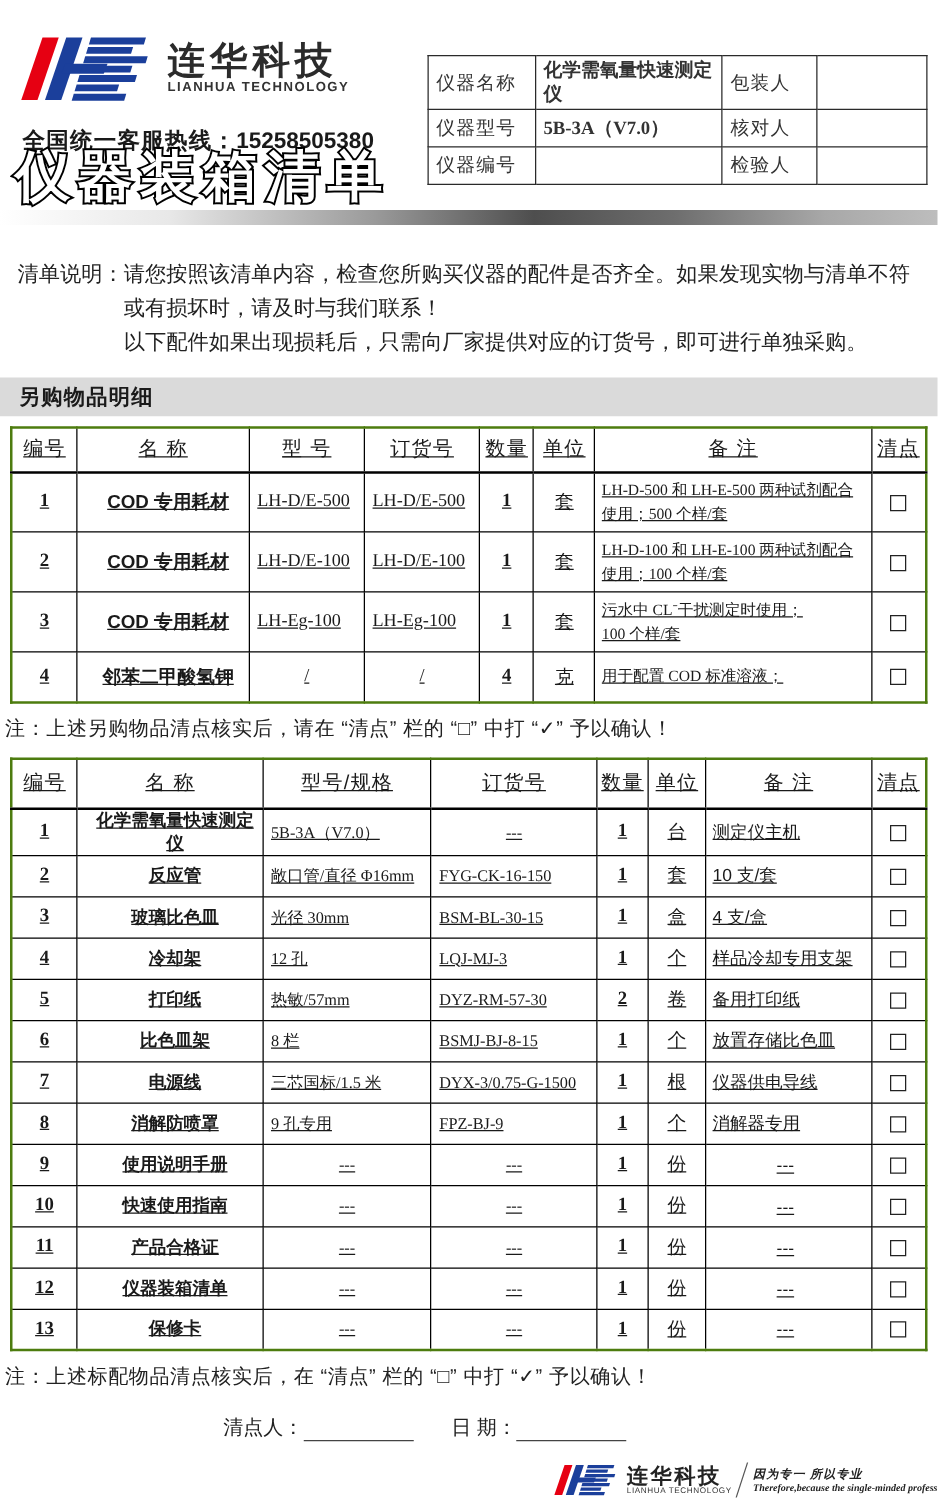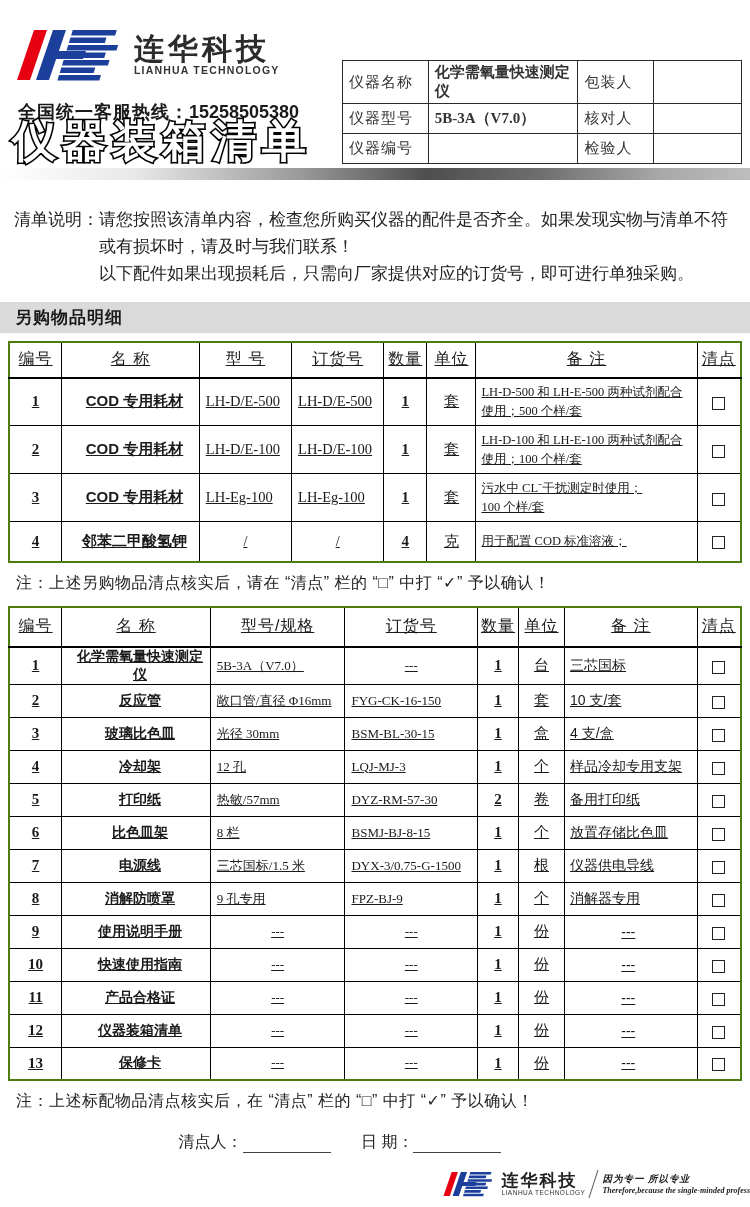--- a/index.html
+++ b/index.html
@@ -10,21 +10,21 @@
   }
   .page { width:750px; height:1207px; position:relative; }
 
   
   .header { position:relative; height:168px; }
   .logo-box { position:absolute; left:16px; top:26px; }
   .hotline { position:absolute; left:18px; top:100px; font-size:18px; font-weight:bold; letter-spacing:1px; }
   .hotline .num { font-family:"Liberation Sans", sans-serif; letter-spacing:0; }
   .doc-title-svg { position:absolute; left:8px; top:112px; }
 
-  .info-table { position:absolute; right:8px; top:60px; width:400px; border-collapse:collapse; }
+  .info-table { position:absolute; right:8px; top:44px; width:400px; border-collapse:collapse; }
   .info-table td { border:1px solid #2a2a2a; height:30px; font-size:15px; padding:2px 6px; color:#333; }
   .info-table td.lbl { width:86px; letter-spacing:1px; }
   .info-table td.val { width:150px; font-weight:bold; font-family:"Liberation Serif", serif; }
   .info-table td.lbl2 { width:76px; letter-spacing:1px; }
   .info-table td.val2 { width:88px; }
 
   .grad-bar { height:12px; width:750px;
     background:linear-gradient(to right,#ffffff 0%,#e8e8e8 18%,#9a9a9a 40%,#4e4e4e 57%,#6e6e6e 72%,#a8a8a8 88%,#bdbdbd 100%); }
 
   
@@ -52,21 +52,21 @@
   #table1 tbody td { height:48px; }
   #table1 tbody tr:last-child td { height:40px; }
   #table1 td.col-remark { font-size:12.5px; line-height:1.5; font-family:"Liberation Serif", serif; }
   #table2 thead th { height:40px; }
   #table2 tbody td { height:33px; }
   #table2 td.col-code { font-size:13px; }
   #table2 td.col-remark { font-size:14px; }
   #table2 td.col-name { font-size:14px; }
   .checkbox { display:inline-block; width:13px; height:13px; border:1.5px solid #222; background:#fff; vertical-align:middle; }
 
-  .table-note { font-size:16px; color:#222; padding:10px 0 4px 16px; letter-spacing:0.5px; }
+  .table-note { font-size:16px; color:#222; padding:10px 0 4px 4px; letter-spacing:0.5px; }
 
   
   .signoff { margin-top:16px; padding-right:70px; text-align:center; font-size:16px; color:#222; }
   .blank { display:inline-block; width:88px; border-bottom:1.5px solid #444; height:16px; vertical-align:bottom; }
   .signoff .gap { display:inline-block; width:26px; }
 
   
   .footer { position:absolute; right:0; bottom:8px; display:flex; align-items:center; }
   .footer .f-text { margin-left:6px; }
   .footer .f-cn { font-size:17px; font-weight:bold; letter-spacing:2px; color:#222; line-height:1; }
@@ -247,21 +247,21 @@
         </tr>
       </thead>
     <tbody>
         <tr>
           <td class="col-num">1</td>
           <td class="col-name">化学需氧量快速测定仪</td>
           <td class="col-code">5B-3A（V7.0）</td>
           <td class="col-code ctr">---</td>
           <td class="col-qty">1</td>
           <td class="col-unit">台</td>
-          <td class="col-remark">三芯国标</td>
+          <td class="col-remark">测定仪主机</td>
           <td><span class="checkbox"></span></td>
         </tr>
         <tr>
           <td class="col-num">2</td>
           <td class="col-name">反应管</td>
           <td class="col-code">敞口管/直径 Φ16mm</td>
           <td class="col-code">FYG-CK-16-150</td>
           <td class="col-qty">1</td>
           <td class="col-unit">套</td>
           <td class="col-remark">10 支/套</td>

